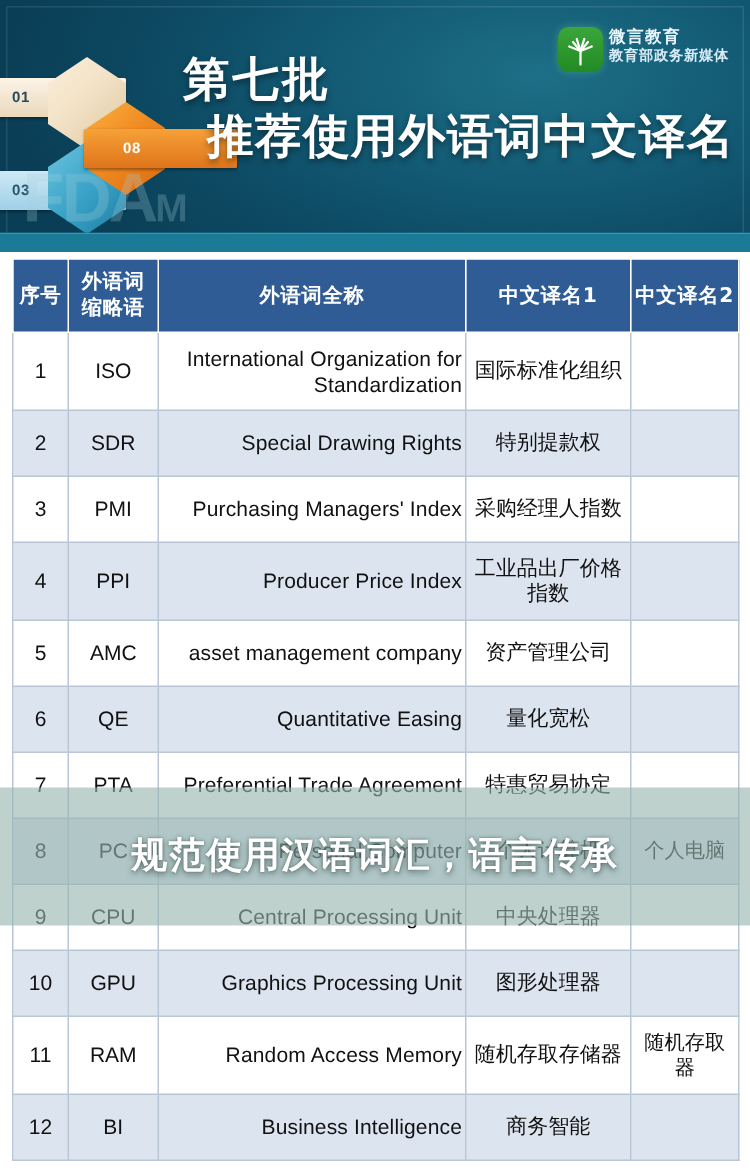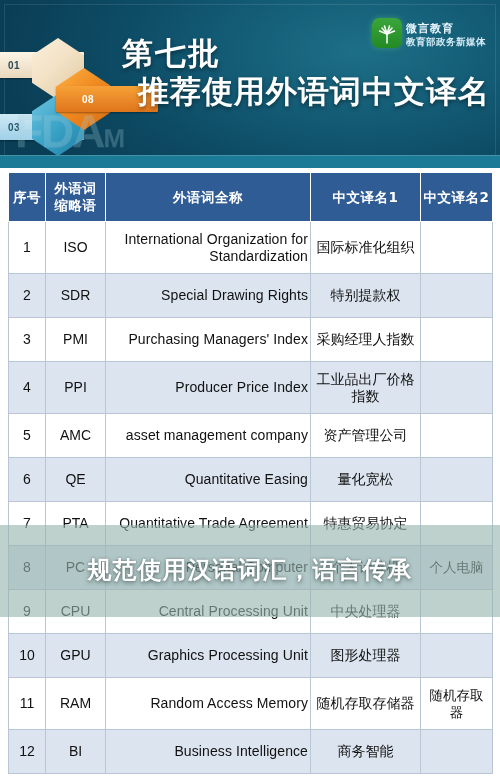--- a/index.html
+++ b/index.html
@@ -78,21 +78,21 @@
   .headline .l1{
     font-size:31px;font-weight:bold;letter-spacing:2px;line-height:1.1;
     font-family:"DejaVu Sans","Liberation Sans",sans-serif;
   }
   .headline .l2{
     font-size:31px;font-weight:bold;letter-spacing:1px;line-height:1.25;margin-top:2px;
     font-family:"DejaVu Sans","Liberation Sans",sans-serif;
     margin-left:16px;
   }
 
-  .brand{position:absolute;right:14px;top:18px;display:flex;align-items:flex-end;gap:4px;margin-left:48px;}
+  .brand{position:absolute;right:14px;top:18px;display:flex;align-items:flex-start;gap:4px;margin-left:48px;}
   .brand-mark{
     width:30px;height:30px;border-radius:7px;
     background:linear-gradient(180deg,#3aa63b,#238a24);
     box-shadow:0 0 6px rgba(120,220,120,.35);
     position:relative;overflow:hidden;
   }
   .brand-mark svg{position:absolute;left:3px;top:3px;}
   .brand-txt{line-height:1.25;}
   .brand-txt .b1{font-size:11px;font-weight:bold;color:#eaf6ff;letter-spacing:1px;
     font-family:"DejaVu Sans","Liberation Sans",sans-serif;}
@@ -259,21 +259,21 @@
         <tr class="even">
           <td class="num">6</td>
           <td class="abbr">QE</td>
           <td class="full">Quantitative Easing</td>
           <td class="cn">量化宽松</td>
           <td class="cn2"></td>
         </tr>
         <tr class="odd">
           <td class="num">7</td>
           <td class="abbr">PTA</td>
-          <td class="full">Quantitative Trade Agreement</td>
+          <td class="full">Preferential Trade Agreement</td>
           <td class="cn">特惠贸易协定</td>
           <td class="cn2"></td>
         </tr>
         <tr class="even">
           <td class="num">8</td>
           <td class="abbr">PC</td>
           <td class="full">Personal Computer</td>
           <td class="cn">个人计算机</td>
           <td class="cn2">个人电脑</td>
         </tr>

